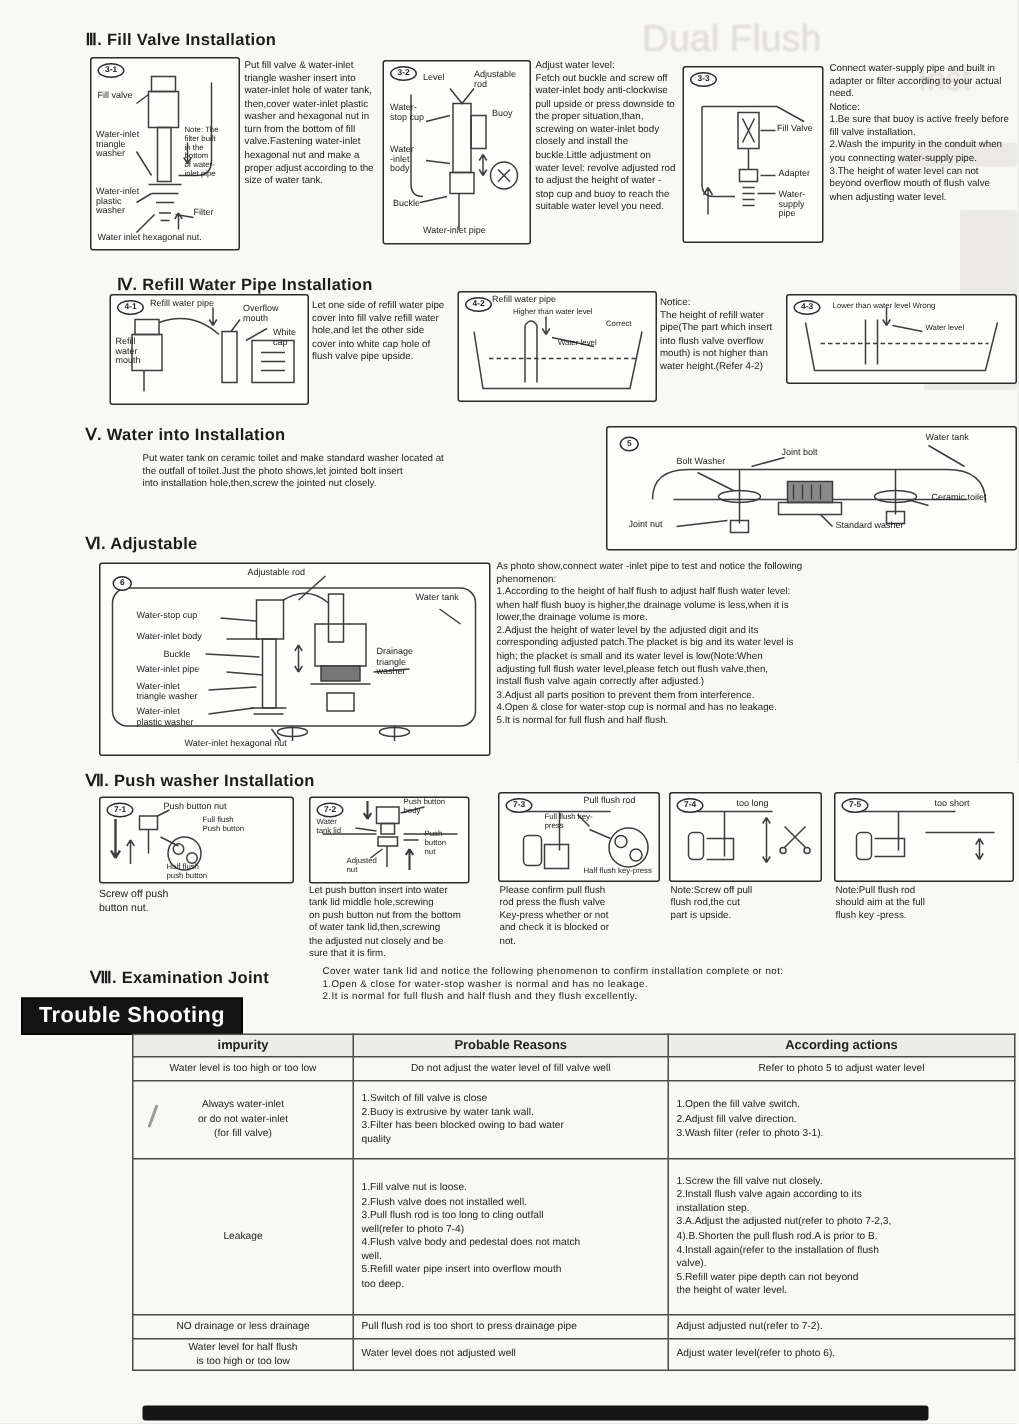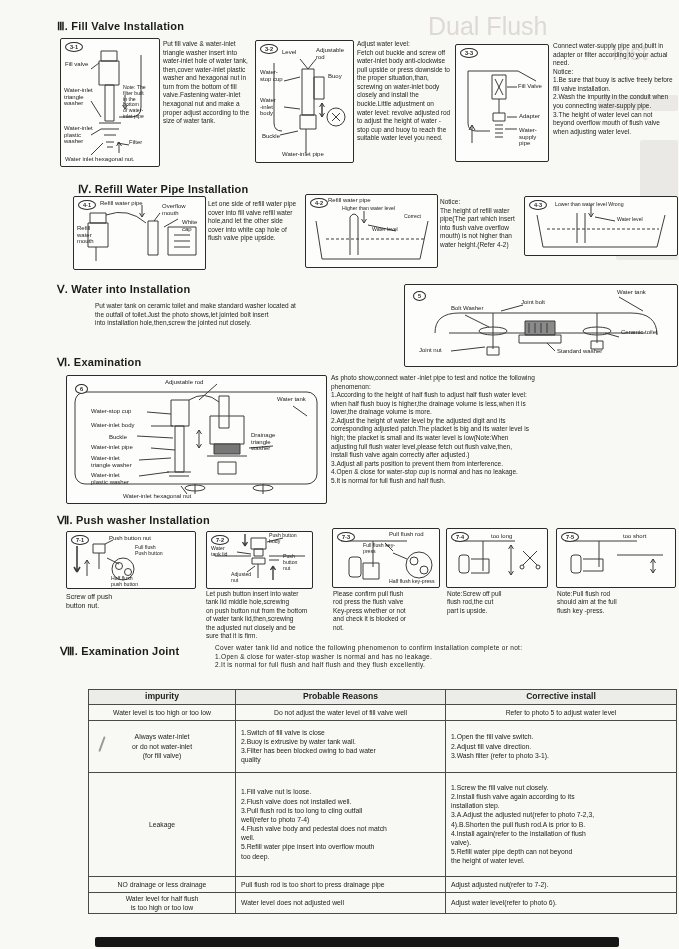--- a/index.html
+++ b/index.html
@@ -224,21 +224,21 @@
       </g>
     </svg>
     <span class="lbl" style="left:212px;top:4px;width:50px;">Water tank</span>
     <span class="lbl" style="left:46px;top:20px;width:52px;">Bolt Washer</span>
     <span class="lbl" style="left:116px;top:14px;width:42px;">Joint bolt</span>
     <span class="lbl" style="left:14px;top:62px;width:34px;">Joint nut</span>
     <span class="lbl" style="left:152px;top:63px;width:72px;">Standard washer</span>
     <span class="lbl" style="left:216px;top:44px;width:54px;">Ceramic toilet</span>
   </div>
 
-  <div class="h" style="left:57px;top:356px;">Ⅵ. Examination</div>
+  <div class="h" style="left:57px;top:356px;">Ⅵ. Adjustable</div>
 
   <div class="figbox" style="left:66px;top:375px;width:259px;height:127px;">
     <span class="tag" style="left:8px;top:8px;">6</span>
     <svg class="sketch" viewBox="0 0 259 127">
       <g stroke="#3d3d3d" stroke-width="1" fill="none">
         <rect x="8" y="16" width="242" height="92" rx="10"></rect>
         <rect x="104" y="24" width="18" height="26"></rect>
         <rect x="108" y="50" width="9" height="46"></rect>
         <path d="M100,96 h24 M102,100 h20"></path>
         <path d="M122,24 q16,-10 30,2"></path>
@@ -401,33 +401,34 @@
 part is upside.</div>
   <div class="cap" style="left:557px;top:590px;width:112px;">Note:Pull flush rod
 should aim at the full
 flush key -press.</div>
 
   <div class="h" style="left:60px;top:645px;">Ⅷ. Examination Joint</div>
   <div class="txt" style="left:215px;top:644px;width:458px;letter-spacing:.3px;">Cover water tank lid and notice the following phenomenon to confirm installation complete or not:
 1.Open &amp; close for water-stop washer is normal and has no leakage.
 2.It is normal for full flush and half flush and they flush excellently.</div>
 
+  <div class="troubletag">Trouble Shooting</div>
   <div class="pencil"></div>
 
   <table class="ts">
     <colgroup>
         <col style="width:147px;">
         <col style="width:210px;">
         <col style="width:231px;">
       </colgroup>
     <thead>
       <tr>
         <th>impurity</th>
         <th>Probable Reasons</th>
-        <th>Corrective install</th>
+        <th>According actions</th>
       </tr>
     </thead>
     <tbody>
       <tr style="height:16px;">
         <td class="c">Water level is too high or too low</td>
         <td class="c">Do not adjust the water level of fill valve well</td>
         <td class="c">Refer to photo 5 to adjust water level</td>
       </tr>
       <tr style="height:52px;">
         <td class="c pre">Always water-inlet

